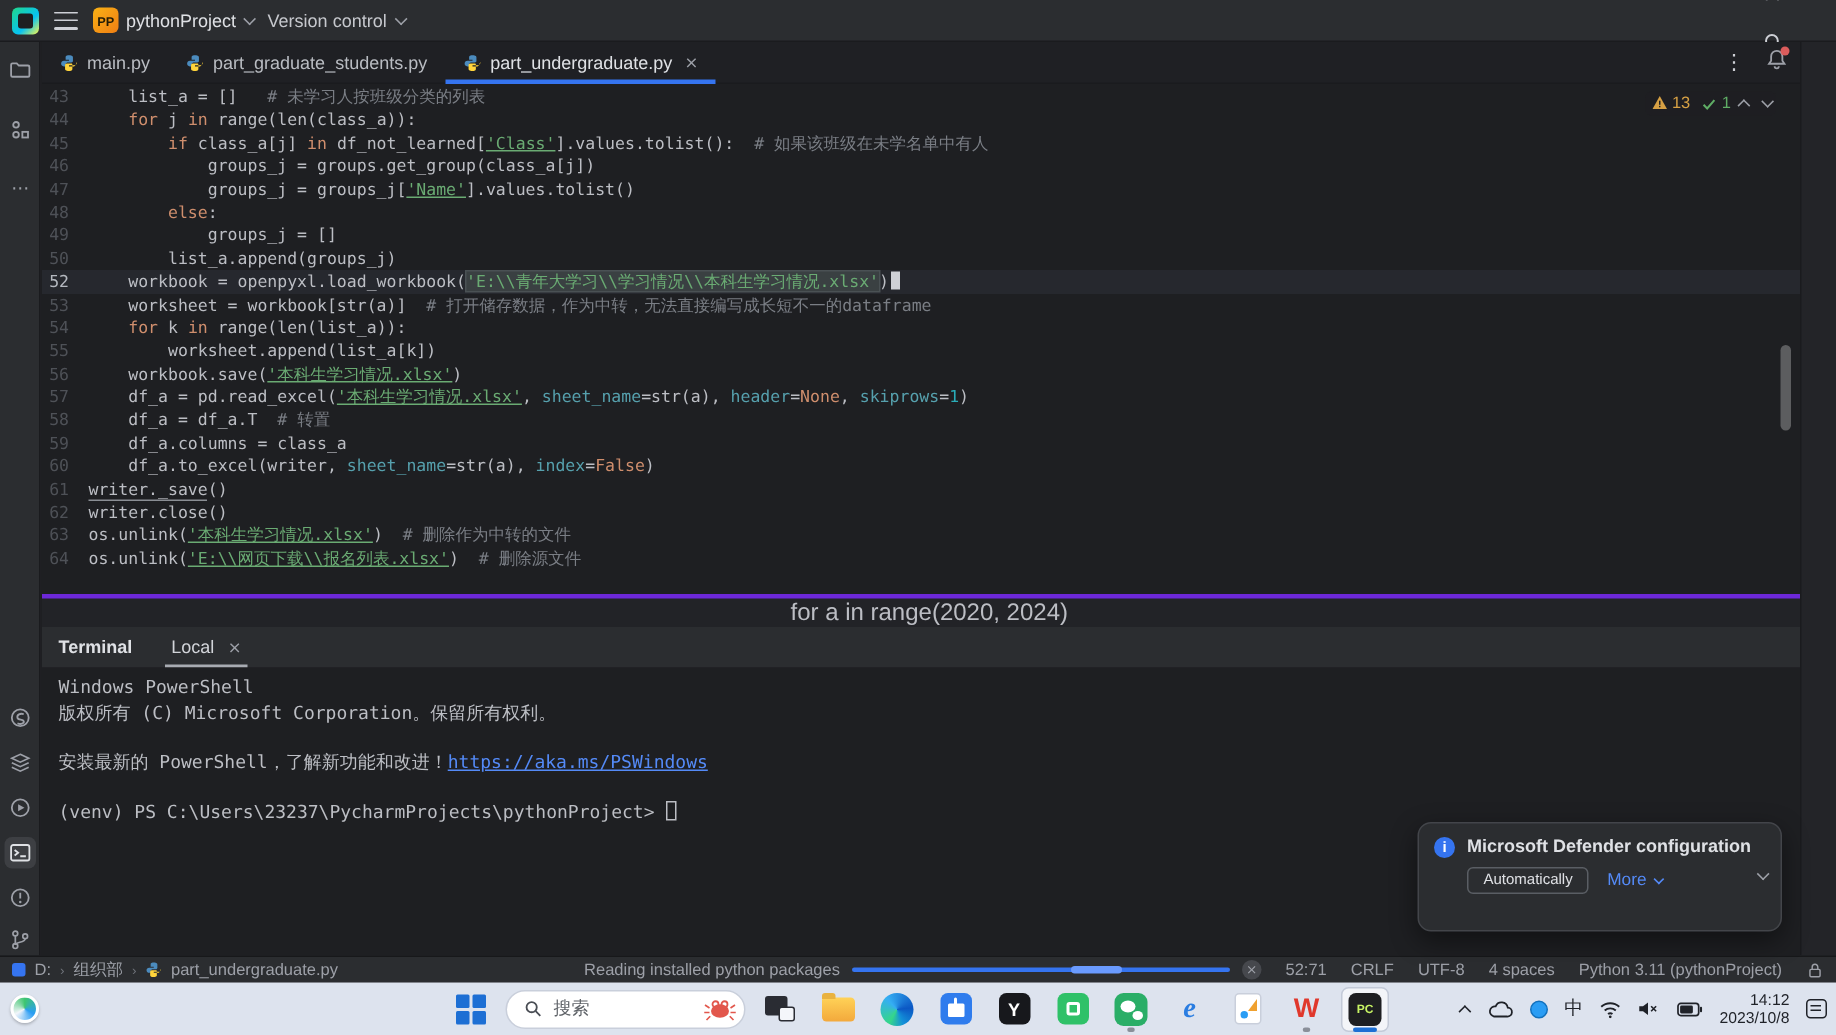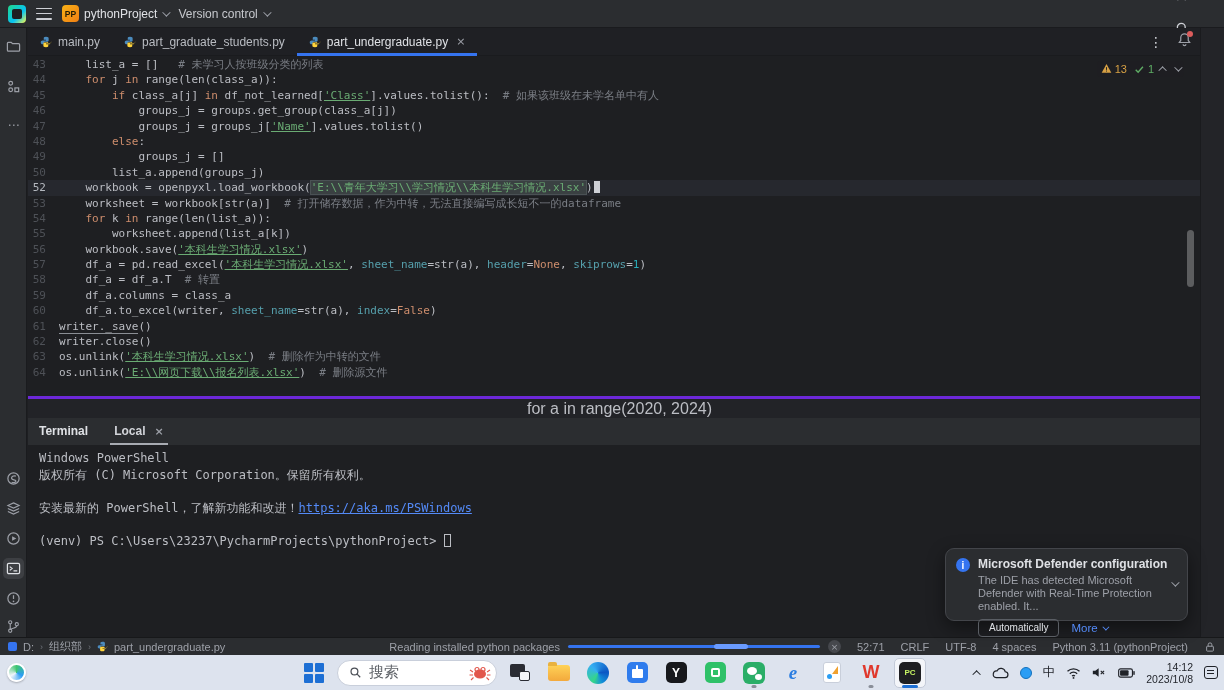--- a/index.html
+++ b/index.html
@@ -66,21 +66,21 @@
   
   .right-stripe { position:absolute; left:1200px; top:28px; width:24px; height:609px; background:#232428; border-left:1px solid #1a1b1e; }
 
   
   .contextbar { position:absolute; left:28px; top:396px; width:1172px; height:22px; background:#222327; border-top:3px solid #6d28d9;
     color:#bcbec4; font-size:16px; display:flex; align-items:center; padding-left:11px; font-family:"Liberation Sans", sans-serif;justify-content:center; }
 
   
   .termhead { position:absolute; left:28px; top:418px; width:1172px; height:27px; background:#2b2d30; display:flex; align-items:flex-end; padding-left:11px; gap:26px; }
   .term-title { color:#dfe1e5; font-size:12px; font-weight:bold; padding-bottom:7px; cursor:pointer; }
-  .term-tab { display:flex; align-items:center; gap:7px; color:#d2d4d9; font-size:12px; padding-bottom:7px; position:relative; cursor:pointer;font-weight:bold; }
+  .term-tab { display:flex; align-items:center; gap:7px; color:#d2d4d9; font-size:12px; padding-bottom:7px; position:relative; cursor:pointer; }
   .term-tab::after { content:""; position:absolute; left:-4px; right:-4px; bottom:0; height:2px; background:#a8abb2; }
 
   
   .terminal { position:absolute; left:28px; top:445px; width:1172px; height:192px; background:#1e1f22; padding:5px 0 0 11px; }
   .tl { white-space:pre; font-family:"DejaVu Sans Mono", monospace; font-size:12px; line-height:16.5px; height:16.5px; }
   .t-t { color:#bcbec4; }
   .t-link { color:#548af7; text-decoration:underline; cursor:pointer; }
   .t-cursor { display:inline-block; width:7px; height:13px; border:1px solid #bcbec4; vertical-align:-2px; }
 
   
@@ -111,21 +111,21 @@
   .sb-item { cursor:pointer; }
 
   
   .taskbar { position:absolute; left:0; top:655px; width:1224px; height:35px; background:#dde3ee; }
   .tk-center { position:absolute; left:50%; top:0; transform:translateX(-50%); height:35px; display:flex; align-items:center; gap:7px; }
   .tk-ic { width:32px; height:30px; display:flex; align-items:center; justify-content:center; border-radius:5px; cursor:pointer; position:relative; }
   .run-dot::before { content:""; position:absolute; bottom:0px; left:50%; transform:translateX(-50%); width:5px; height:3px; border-radius:2px; background:#8a8f99; }
   .win-logo { display:grid; grid-template-columns:9px 9px; grid-template-rows:9px 9px; gap:2px; }
   .win-logo i { background:#1d6fd4; border-radius:1px; }
   .search-pill { width:160px; height:26px; background:#fff; border:1px solid #c9cfdb; border-radius:14px; display:flex; align-items:center; gap:7px; padding:0 4px 0 11px; cursor:text; }
-  .search-pill .ph { color:#5f6368; font-size:15px; flex:1; }
+  .search-pill .ph { color:#5f6368; font-size:12px; flex:1; }
   .taskview { position:relative; width:20px; height:17px; }
   .taskview .b1 { position:absolute; left:0; top:0; width:15px; height:13px; background:#2a2c33; border-radius:2px; }
   .taskview .b2 { position:absolute; right:0; bottom:0; width:11px; height:10px; background:#f4f6fa; border:1px solid #2a2c33; border-radius:2px; }
   .folder-ic { position:relative; width:22px; height:16px; background:linear-gradient(#ffd257,#f3a93c); border-radius:2px 3px 3px 3px; }
   .folder-ic::before { content:""; position:absolute; left:0; top:-3px; width:9px; height:4px; background:#e9b23f; border-radius:2px 2px 0 0; }
   .edge-ic { width:22px; height:22px; border-radius:50%; background:conic-gradient(from 210deg,#35d68a,#35aef3 30%,#0b57c4 65%,#1390d8 85%,#35d68a); }
   .store-ic { width:21px; height:21px; background:#2f7ced; border-radius:5px; position:relative; }
   .store-ic::before { content:""; position:absolute; left:5px; top:7px; width:11px; height:9px; background:#fff; border-radius:1px; }
   .store-ic::after { content:""; position:absolute; left:9.5px; top:3px; width:2px; height:5px; background:#fff; border-radius:1px; }
   .lenovo-ic { width:21px; height:21px; background:#17181c; color:#fff; border-radius:5px; font-size:12px; font-weight:bold; display:flex; align-items:center; justify-content:center; }
@@ -382,21 +382,20 @@
       <div class="tl"><span class="t-t">安装最新的 PowerShell，了解新功能和改进！</span><span class="t-link">https://aka.ms/PSWindows</span></div>
       <div class="tl"></div>
       <div class="tl"><span class="t-t">(venv) PS C:\Users\23237\PycharmProjects\pythonProject&gt; </span><span class="t-cursor"></span></div>
     </div>
 
   <div class="notif">
     <div class="notif-row">
       <div class="info-ic">i</div>
       <div>
         <div class="notif-title">Microsoft Defender configuration</div>
-        <div class="notif-body">The IDE has detected Microsoft Defender with Real-Time Protection enabled. It...</div>
       </div>
     </div>
     <span class="notif-chev chev down" style="border-color:#9da0a8"></span>
     <div class="notif-actions">
       <button class="btn-outline">Automatically</button>
       <span class="more-link">
         <span>More</span>
         <span class="chev down"></span>
       </span>
     </div>

